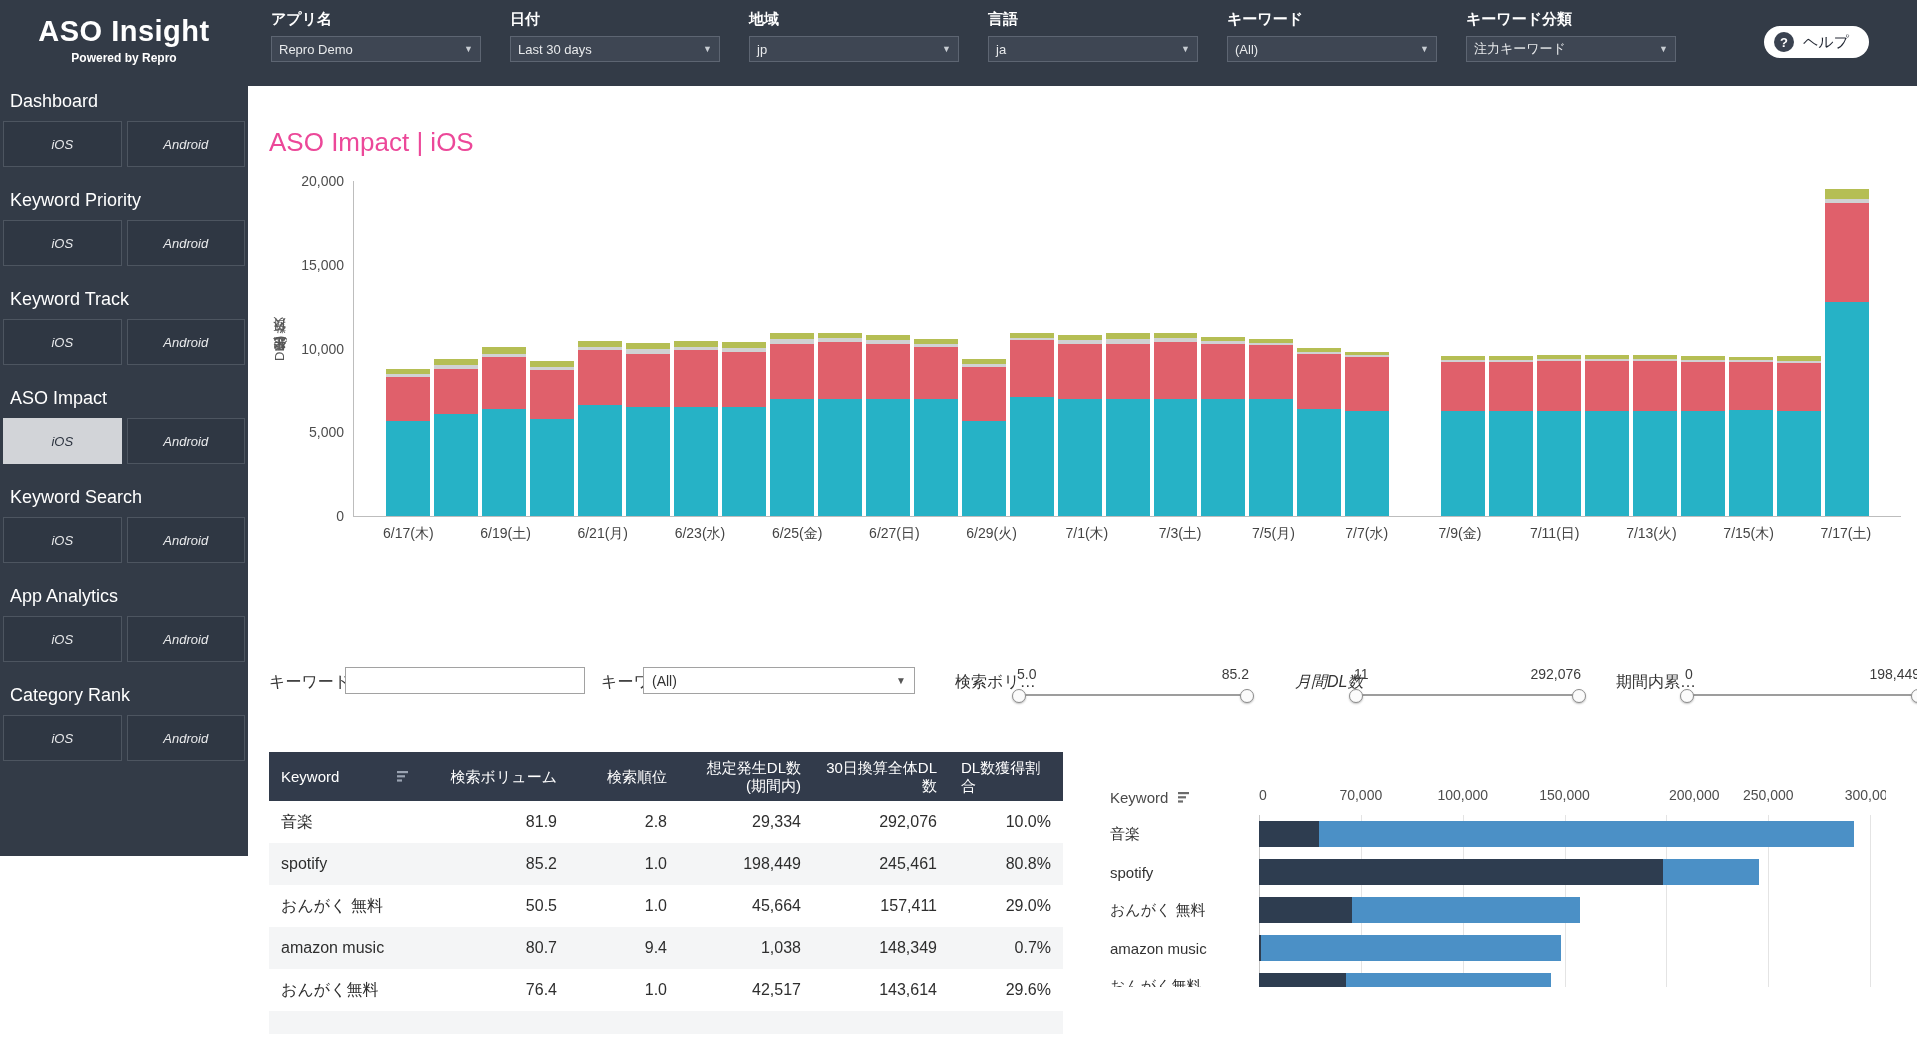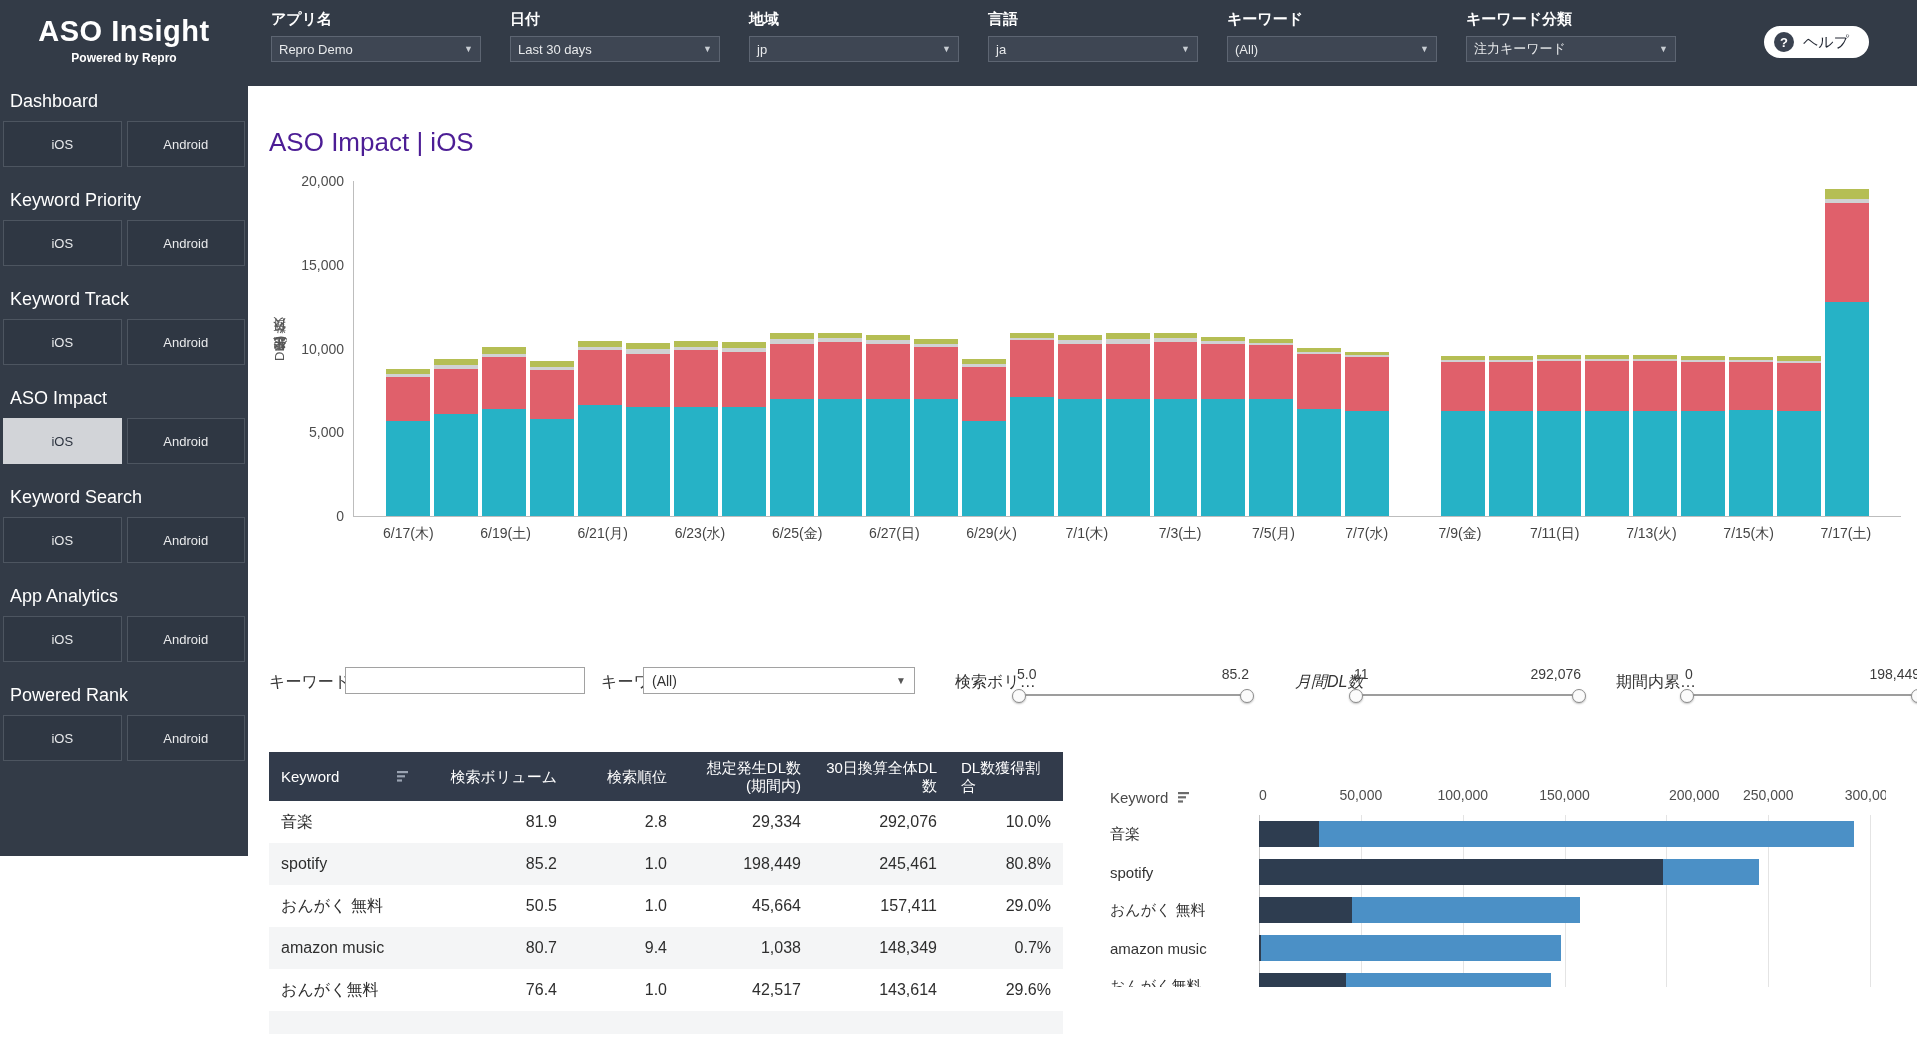--- a/index.html
+++ b/index.html
@@ -21,28 +21,28 @@
   .help-text{font-size:15px;color:#1f2430;}
 
   
   .sidebar{position:absolute;left:0;top:0;width:248px;height:856px;background:#333b47;z-index:2;}
   .logo{padding-top:15px;text-align:center;color:#fff;}
   .logo-title{font-size:29px;font-weight:bold;letter-spacing:.5px;}
   .logo-sub{font-size:12px;font-weight:bold;margin-top:3px;}
   .nav{margin-top:26px;}
   .nav-section{margin-bottom:23px;}
   .nav-heading{color:#fff;font-size:18px;padding:0 10px;margin-bottom:9px;font-weight:400;}
-  .nav-buttons{display:flex;gap:5px;padding:0 3px;}
+  .nav-buttons{display:flex;gap:5px;padding:0 3px;font-style:italic;}
   .nav-btn{flex:1;height:44px;background:#2f3743;border:1px solid #4d5560;color:#e9eaec;font-size:13px;
            display:flex;align-items:center;justify-content:center;cursor:pointer;}
   .nav-btn.active{background:#d2d4d8;color:#2c333f;border-color:#d2d4d8;}
 
   
   .main{position:absolute;left:248px;top:86px;width:1669px;height:959px;background:#fff;}
-  .page-title{position:absolute;left:21px;top:24px;font-size:26px;color:#4c1d95;font-weight:400;}
+  .page-title{position:absolute;left:21px;top:24px;font-size:26px;color:#ec4899;font-weight:400;}
 
   .chart-section{position:absolute;left:21px;top:95px;width:1632px;}
   .chart-heading{font-size:16px;color:#4d4d4d;margin-bottom:16px;}
   .chart-wrap{display:flex;}
   .y-axis-label{width:22px;height:335px;display:flex;align-items:center;justify-content:center;
                 writing-mode:vertical-rl;transform:rotate(180deg);font-size:13px;color:#555;}
   .y-ticks{width:62px;height:335px;position:relative;}
   .y-tick{position:absolute;right:9px;font-size:14px;color:#4d4d4d;}
   .plot{flex:1;height:335px;display:flex;align-items:flex-end;padding:0 30px;
         border-left:1px solid #bdbdbd;border-bottom:1px solid #bdbdbd;}
@@ -200,21 +200,21 @@
         </div>
       </div>
       <div class="nav-section">
         <div class="nav-heading">App Analytics</div>
         <div class="nav-buttons">
           <div class="nav-btn">iOS</div>
           <div class="nav-btn">Android</div>
         </div>
       </div>
       <div class="nav-section">
-        <div class="nav-heading">Powered Rank</div>
+        <div class="nav-heading">Category Rank</div>
         <div class="nav-buttons">
           <div class="nav-btn">iOS</div>
           <div class="nav-btn">Android</div>
         </div>
       </div>
     </nav>
 </aside>
 
 <main class="main">
   <h1 class="page-title">ASO Impact | iOS</h1>
@@ -596,21 +596,21 @@
     <span class="sort-icon">
           <svg width="13" height="11" viewBox="0 0 13 11">
             <rect x="0" y="0" width="11" height="2.2" fill="#6b6b6b"></rect>
             <rect x="0" y="4.2" width="8" height="2.2" fill="#6b6b6b"></rect>
             <rect x="0" y="8.4" width="5" height="2.2" fill="#6b6b6b"></rect>
           </svg>
         </span>
       </div>
     <div class="rp-axis">
         <span class="first" style="left: 0px;">0</span>
-        <span style="left: 101.8px;">50,000</span>
+        <span style="left: 101.8px;">70,000</span>
         <span style="left: 203.7px;">100,000</span>
         <span style="left: 305.5px;">150,000</span>
         <span style="left: 407.3px; margin-left: 28px;">200,000</span>
         <span style="left: 509.2px;">250,000</span>
         <span style="left: 611px;">300,000</span>
       </div>
     <div class="rp-grid">
         <i class="axis0" style="left: 0px;"></i>
         <i style="left: 101.8px;"></i>
         <i style="left: 203.7px;"></i>

